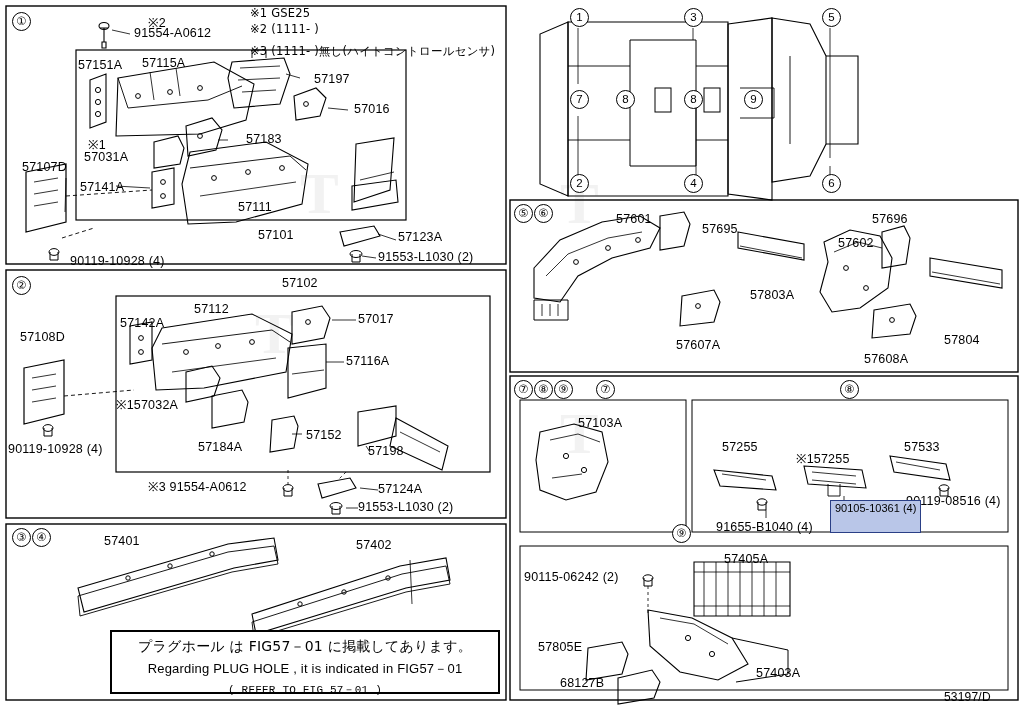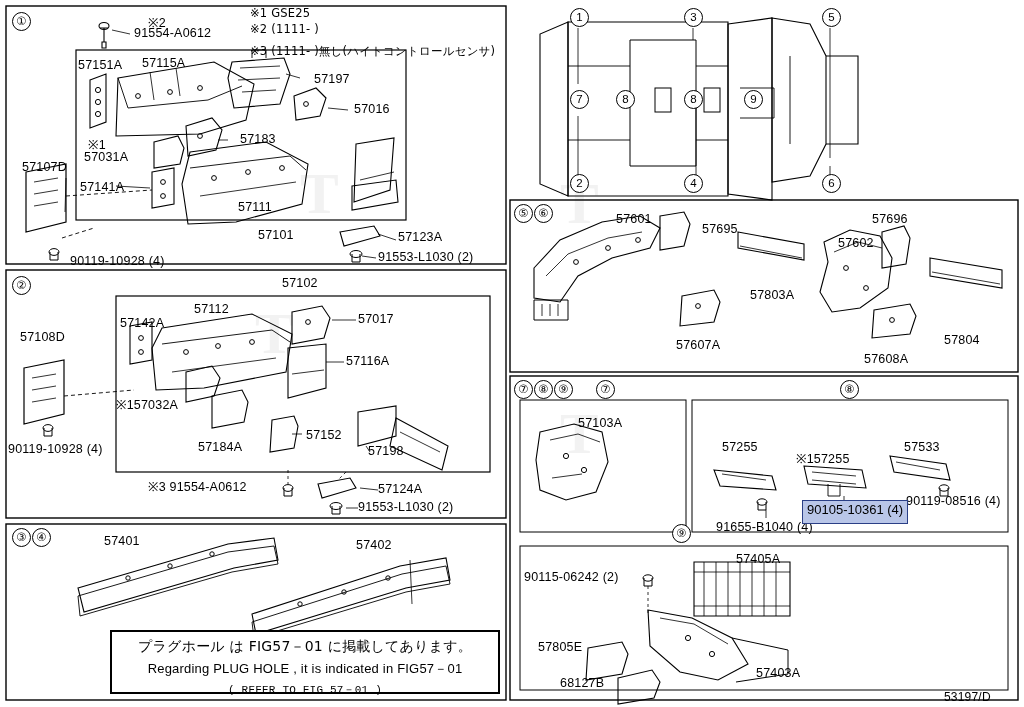--- a/index.html
+++ b/index.html
@@ -46,24 +46,25 @@
     left: 0; top: 0;
     width: 1024px;
     height: 707px;
     pointer-events: none;
   }
   .highlight {
     position: absolute;
     background: #b9c6e8;
     border: 1px solid #2a3f86;
     box-sizing: border-box;
-    padding: 1px 4px 6px 4px;
-    font-size: 13px;
+    padding: 1px 4px 18px 4px;
+    font-size: 11px;
     color: #000;
     white-space: nowrap;
+    margin-left: 28px;
   }
   .note-box {
     position: absolute;
     border: 2.5px solid #000;
     box-sizing: border-box;
     background: #fff;
     text-align: center;
   }
   .note-box .ln { display: block; }
   .wm {
@@ -330,21 +331,21 @@
   <div class="lbl jp" style="left:250px; top:22px;">※2 (1111-    )</div>
   <div class="lbl jp" style="left:250px; top:44px;">※3 (1111-    )無し(ハイトコントロールセンサ)</div>
 
   <div class="circnum" style="left:12px; top:12px;">①</div>
   <div class="lbl" style="left:148px; top:14px;">※2</div>
   <div class="lbl" style="left:134px; top:26px;">91554-A0612</div>
   <div class="lbl" style="left:78px; top:58px;">57151A</div>
   <div class="lbl" style="left:142px; top:56px;">57115A</div>
   <div class="lbl" style="left:314px; top:72px;">57197</div>
   <div class="lbl" style="left:354px; top:102px;">57016</div>
-  <div class="lbl" style="left:240px; top:132px;">57183</div>
+  <div class="lbl" style="left:246px; top:132px;">57183</div>
   <div class="lbl" style="left:88px; top:136px;">※1</div>
   <div class="lbl" style="left:84px; top:150px;">57031A</div>
   <div class="lbl" style="left:80px; top:180px;">57141A</div>
   <div class="lbl" style="left:22px; top:160px;">57107D</div>
   <div class="lbl" style="left:238px; top:200px;">57111</div>
   <div class="lbl" style="left:258px; top:228px;">57101</div>
   <div class="lbl" style="left:398px; top:230px;">57123A</div>
   <div class="lbl" style="left:378px; top:250px;">91553-L1030 (2)</div>
   <div class="lbl" style="left:70px; top:254px;">90119-10928 (4)</div>
 
@@ -406,20 +407,20 @@
   <div class="lbl" style="left:578px; top:416px;">57103A</div>
   <div class="lbl" style="left:722px; top:440px;">57255</div>
   <div class="lbl" style="left:796px; top:450px;">※157255</div>
   <div class="lbl" style="left:904px; top:440px;">57533</div>
   <div class="lbl" style="left:716px; top:520px;">91655-B1040 (4)</div>
   <div class="lbl" style="left:906px; top:488px;margin-top:6px;">90119-08516 (4)</div>
   <div class="highlight" style="left:802px; top:500px;">90105-10361 (4)</div>
 
   <div class="circnum" style="left:672px; top:524px;">⑨</div>
   <div class="lbl" style="left:524px; top:570px;">90115-06242 (2)</div>
-  <div class="lbl" style="left:724px; top:552px;margin-left:12px;">57405A</div>
+  <div class="lbl" style="left:724px; top:552px;">57405A</div>
   <div class="lbl" style="left:538px; top:640px;">57805E</div>
   <div class="lbl" style="left:560px; top:676px;">68127B</div>
   <div class="lbl" style="left:756px; top:666px;">57403A</div>
 
   <div class="lbl" style="left:944px; top:690px; font-size:12px;">53197/D</div>
 
 </div>
 
 </body></html>

